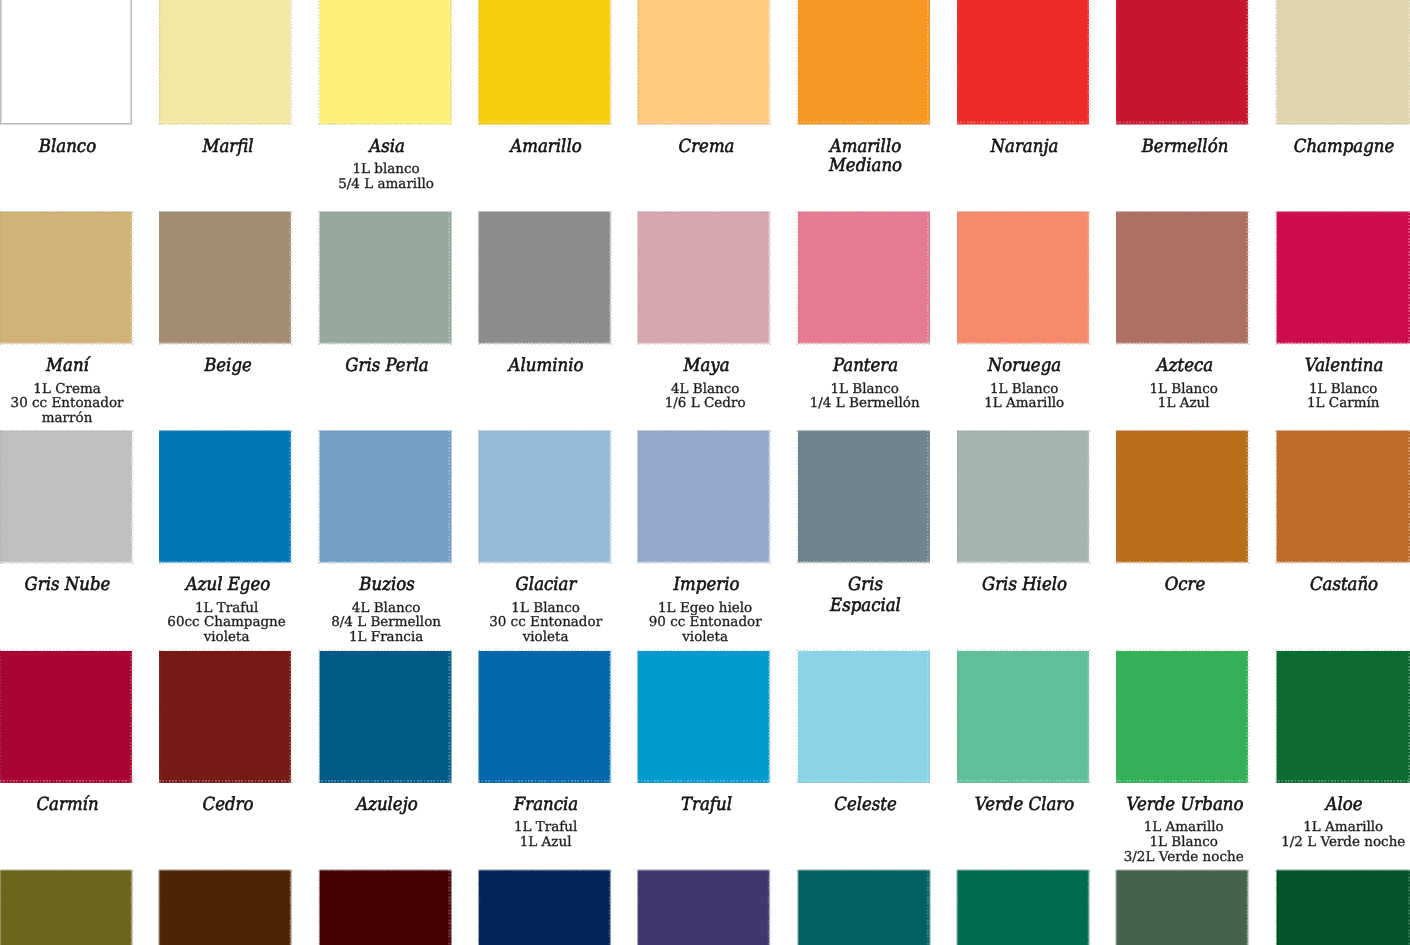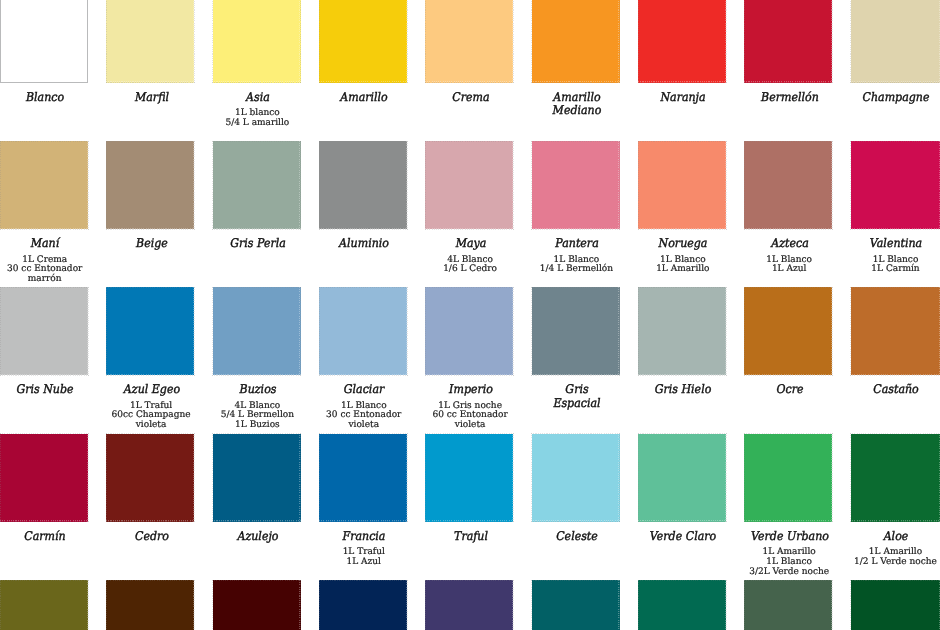--- a/index.html
+++ b/index.html
@@ -370,22 +370,22 @@
           <div class="pv" style="right:0;left:auto"></div>
           <div class="pb"></div>
           <div class="pr"></div>
         </div>
       </div>
   <div class="nm" style="top:96.0px;">
     <div>Buzios</div>
   </div>
   <div class="rp" style="top:114.5px;">
     <div>4L Blanco</div>
-    <div>5/4 L Bermellon</div>
-    <div>1L Buzios</div>
+    <div>8/4 L Bermellon</div>
+    <div>1L Francia</div>
   </div>
 </div>
 <div class="cell" style="left:319.05px;top:287.0px;">
   <div class="sw" style="background-color: rgb(147, 186, 217);">
         <div class="perf">
           <div class="ph" style="top:0"></div>
           <div class="ph" style="bottom:0;top:auto"></div>
           <div class="pv" style="left:0"></div>
           <div class="pv" style="right:0;left:auto"></div>
           <div class="pb"></div>
@@ -409,22 +409,22 @@
           <div class="pv" style="left:0"></div>
           <div class="pv" style="right:0;left:auto"></div>
           <div class="pb"></div>
           <div class="pr"></div>
         </div>
       </div>
   <div class="nm" style="top:96.0px;">
     <div>Imperio</div>
   </div>
   <div class="rp" style="top:114.5px;">
-    <div>1L Gris noche</div>
-    <div>60 cc Entonador</div>
+    <div>1L Egeo hielo</div>
+    <div>90 cc Entonador</div>
     <div>violeta</div>
   </div>
 </div>
 <div class="cell" style="left:531.75px;top:287.0px;">
   <div class="sw" style="background-color: rgb(111, 132, 141);">
         <div class="perf">
           <div class="ph" style="top:0"></div>
           <div class="ph" style="bottom:0;top:auto"></div>
           <div class="pv" style="left:0"></div>
           <div class="pv" style="right:0;left:auto"></div>

